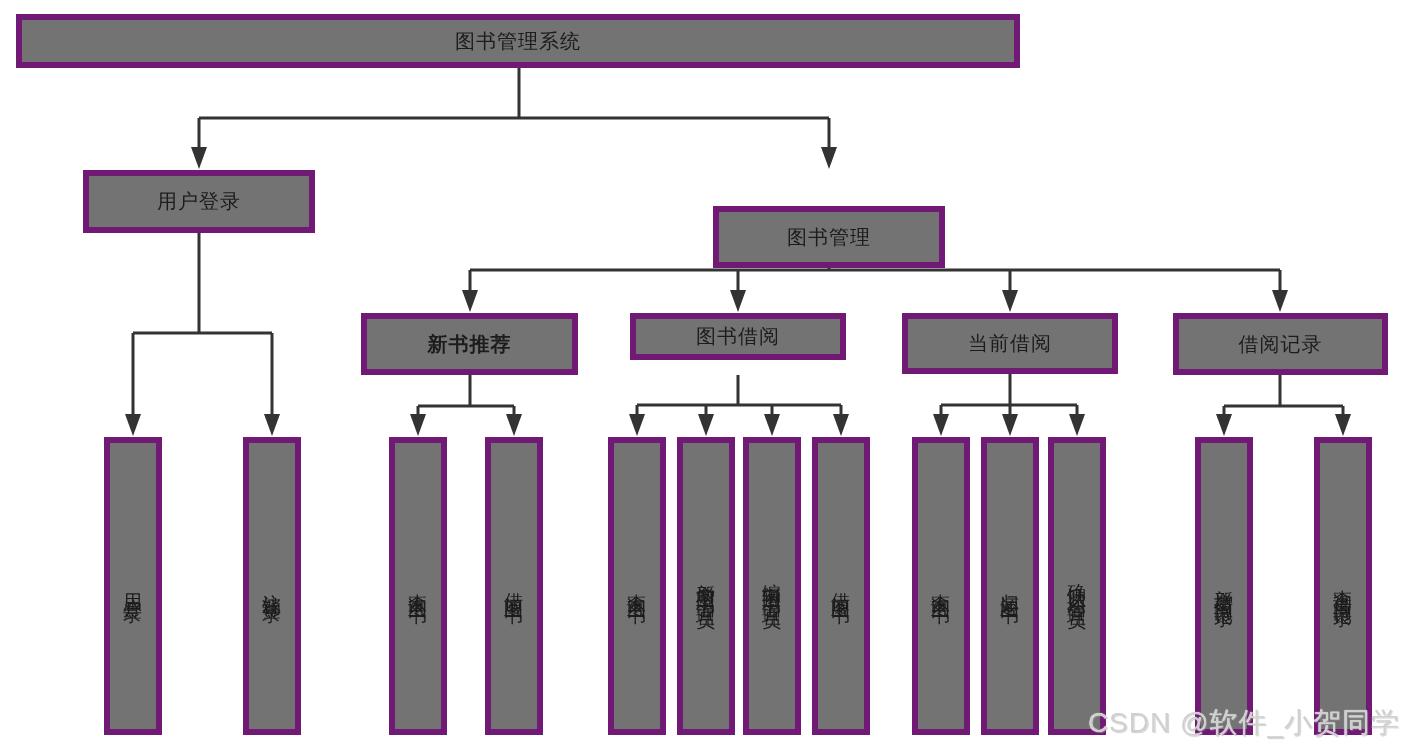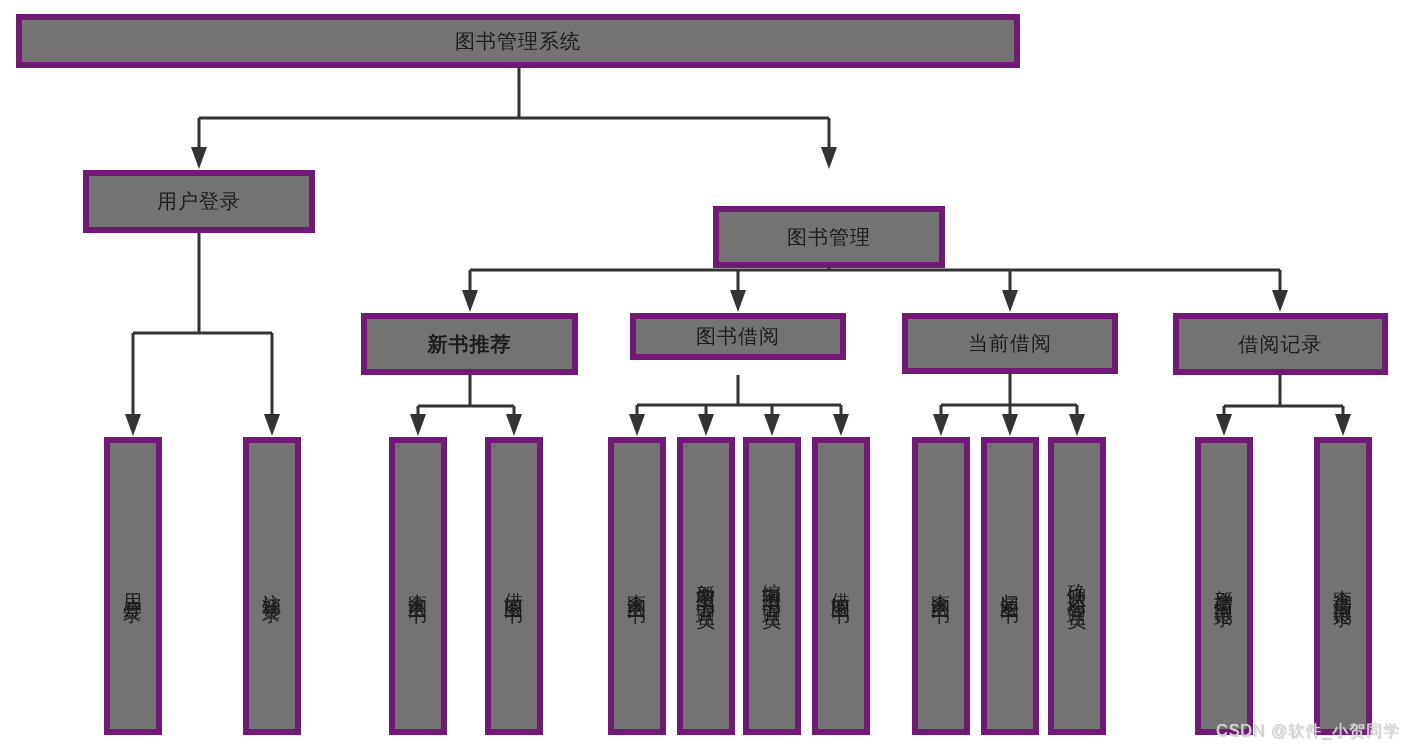--- a/index.html
+++ b/index.html
@@ -61,21 +61,21 @@
   .l-borrow2    { left: 812px; }
   .l-query3     { left: 912px; }
   .l-return     { left: 981px; }
   .l-confirm    { left: 1048px; }
   .l-addrec     { left: 1195px; }
   .l-queryrec   { left: 1314px; }
   #watermark {
     position: absolute;
     right: 5px;
     bottom: 5px;
-    font-size: 16px;
+    font-size: 28px;
     color: #cfcfcf;
     text-shadow: 0 0 1px #ffffff, 1px 1px 1px rgba(160,160,160,0.55);
     letter-spacing: 1px;
   }
 </style>
 </head>
 <body>
 
 <div id="stage">
 

